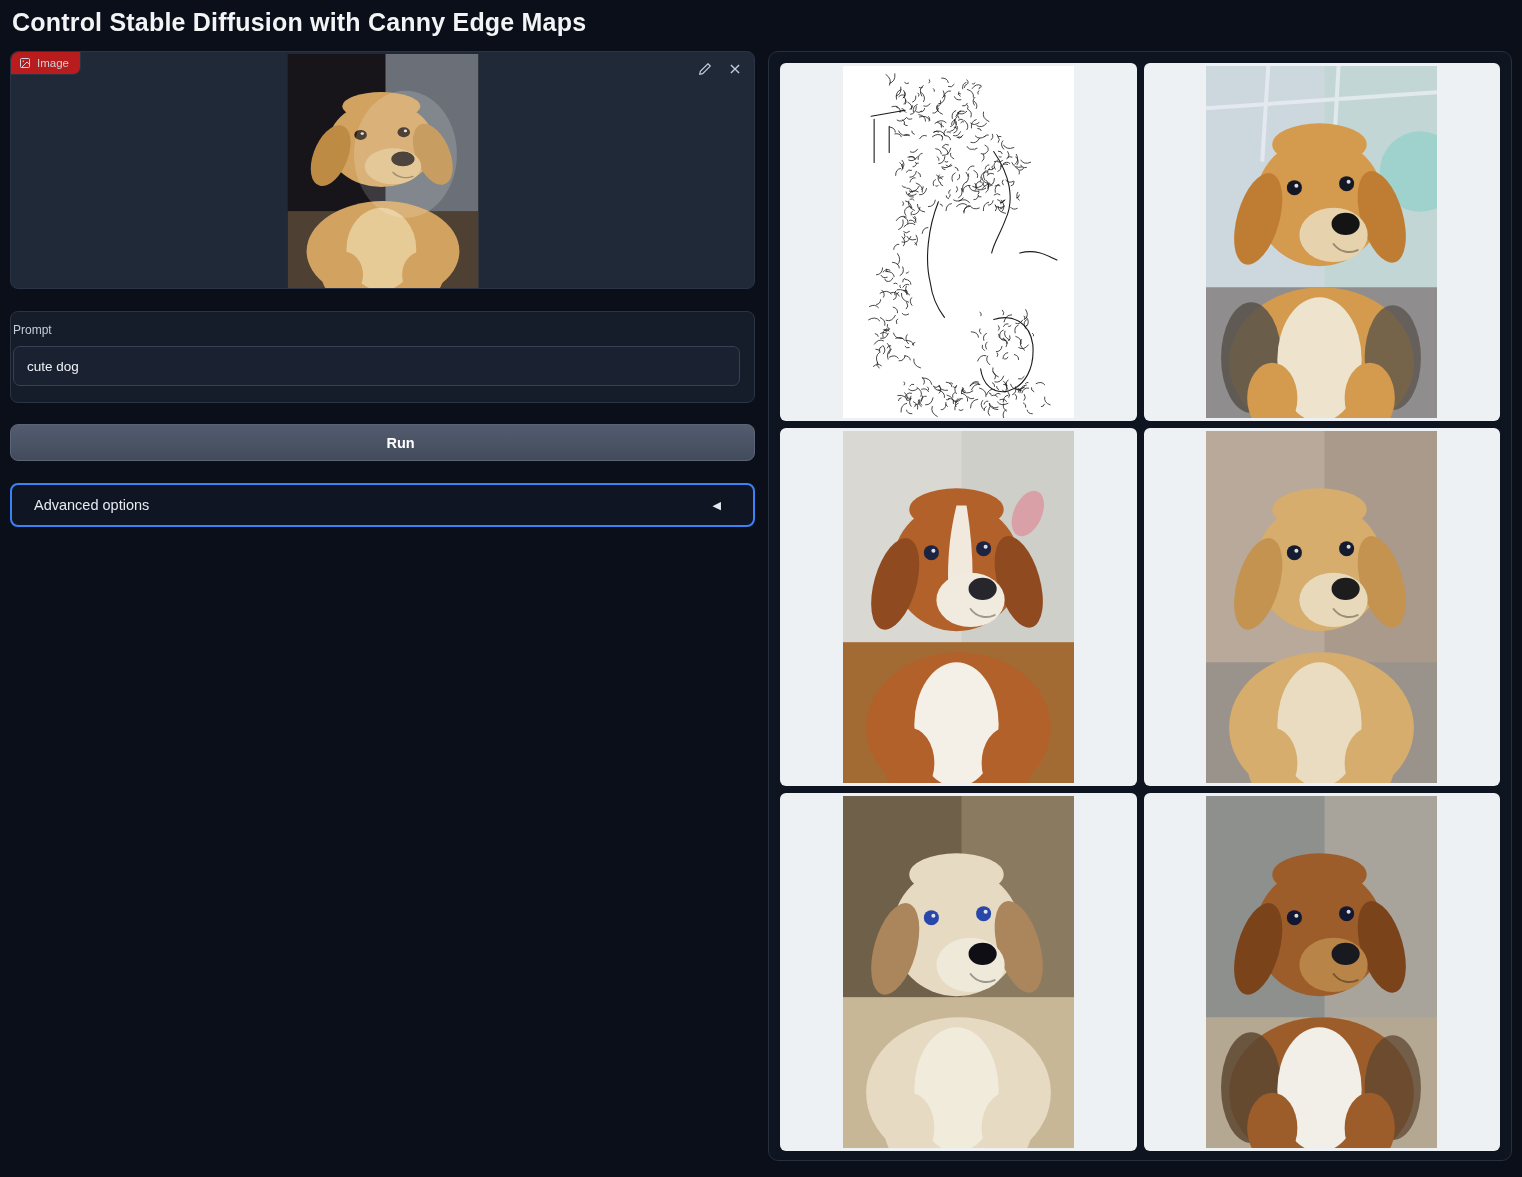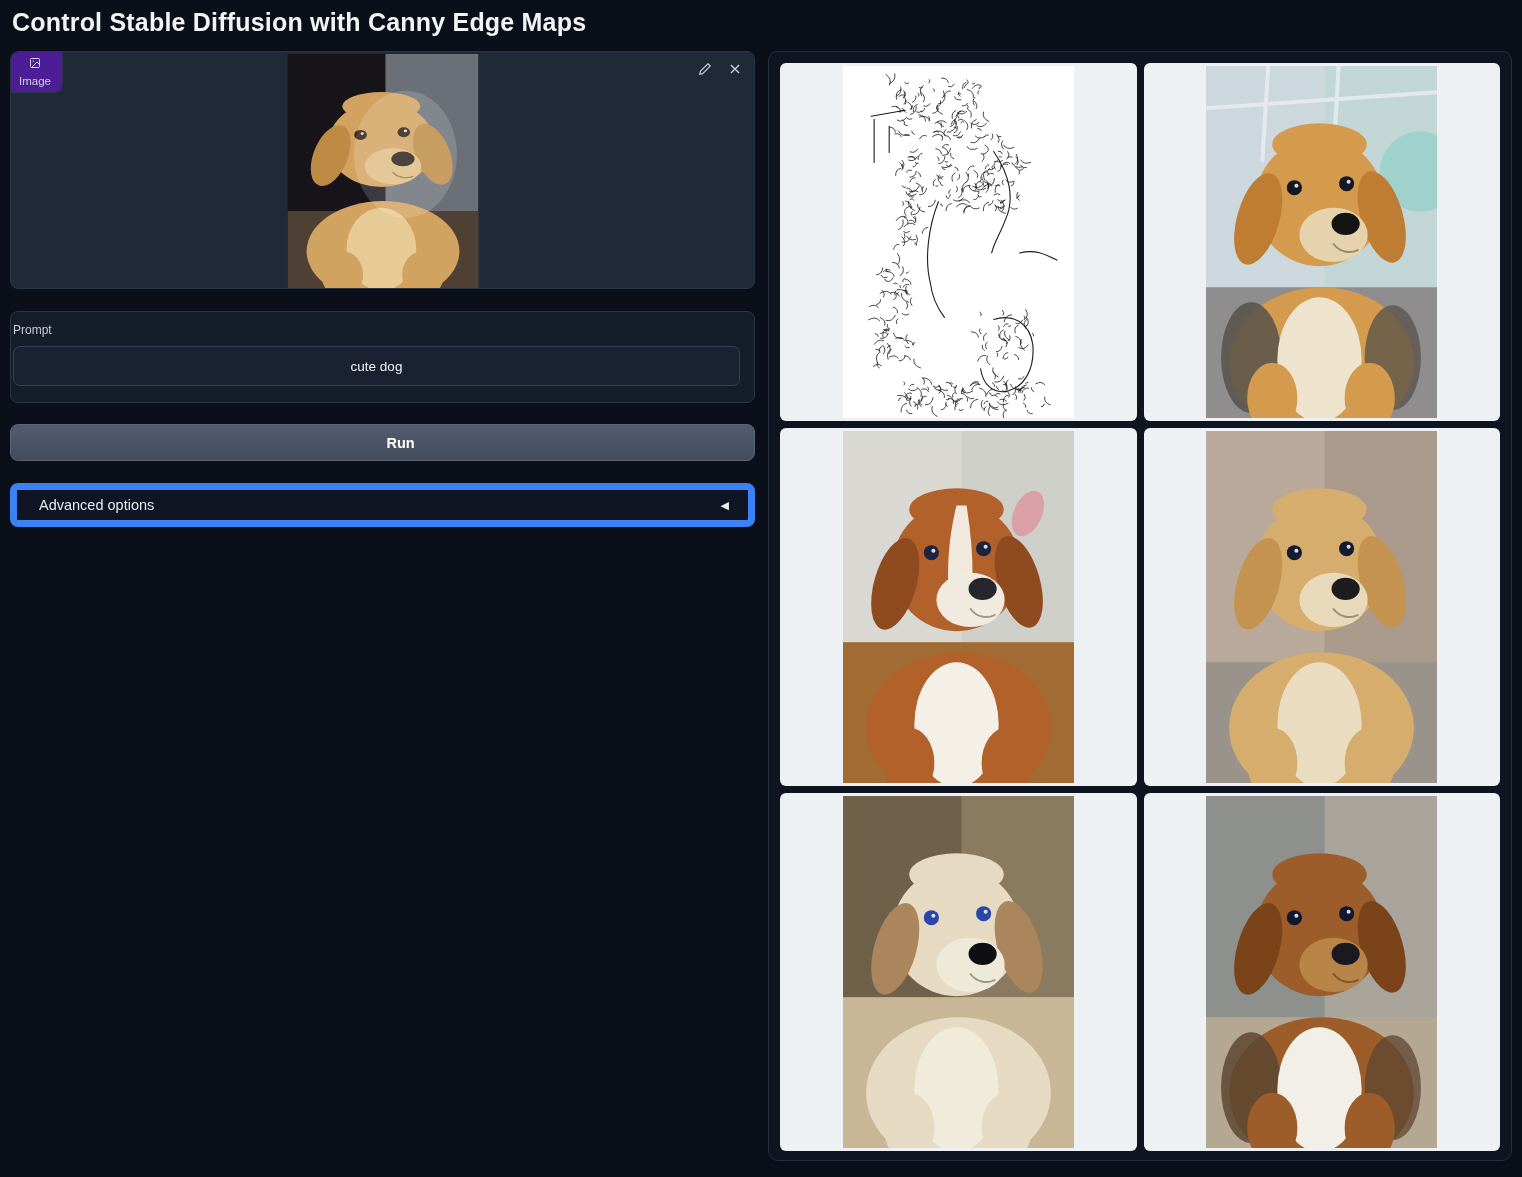--- a/index.html
+++ b/index.html
@@ -17,55 +17,55 @@
 
   
   .image-panel {
     position:relative; height:238px; background:#1f2937;
     border:1px solid #2b3445; border-radius:8px; overflow:hidden;
   }
   .image-tab {
     position:absolute; top:0; left:0; z-index:3;
     display:flex; align-items:center; gap:6px;
     padding:5px 11px 5px 8px;
-    background:#4c1d95; border:1px solid #2b3445; border-top:none; border-left:none;
+    background:#b91c1c; border:1px solid #2b3445; border-top:none; border-left:none;
     border-radius:8px 0 8px 0;
-    font-size:11.5px; color:#cdd3dc;flex-direction:column;
+    font-size:11.5px; color:#cdd3dc;
   }
   .image-tab svg { display:block; }
   .image-actions { position:absolute; top:8px; right:10px; z-index:3; display:flex; gap:12px; align-items:center; }
   .icon-btn { width:18px; height:18px; display:flex; align-items:center; justify-content:center;
     color:#c7ced8; cursor:pointer; background:none; border:none; font-size:14px; }
   .icon-btn svg { display:block; }
   .input-photo { position:absolute; left:50%; top:2px; transform:translateX(-50%); line-height:0; cursor:pointer; }
 
   
   .prompt-panel { margin-top:22px; background:#151c2a; border:1px solid #2b3445; border-radius:8px; padding:11px 14px 16px 2px; }
   .prompt-label { font-size:12px; color:#c6ccd5; margin-bottom:9px; display:block; }
   .prompt-input {
     width:100%; height:40px; background:#1a2231; border:1px solid #364154; border-radius:7px;
-    padding:0 13px; font-size:13.5px; color:#eef1f5; font-family:inherit; outline:none; display:block;text-align:center;
+    padding:0 13px; font-size:13.5px; color:#eef1f5; font-family:inherit; outline:none; display:block;
   }
 
   
   .run-button {
     margin-top:21px; height:37px; width:100%;
     background:linear-gradient(#525c6e,#434c5d);
     border:1px solid #5b6577; border-radius:8px;
     color:#ffffff; font-weight:700; font-size:14.5px; font-family:inherit;
     cursor:pointer;
     padding-left:36px;
   }
 
   
   .accordion {
     margin-top:22px; height:44px; background:#0f1522;
-    border:7px solid #3b82f6; border-radius:8px;
+    border:2px solid #3b82f6; border-radius:8px;
     display:flex; align-items:center; justify-content:space-between;
-    padding:0 19px 0 22px; cursor:pointer;
+    padding:0 32px 0 22px; cursor:pointer;
   }
   .accordion-label { font-size:14.5px; color:#e7eaef; }
   .accordion-arrow { font-size:11px; color:#e7eaef; line-height:1; }
 
   
   .gallery {
     flex:1; height:1110px;
     background:#0e1420; border:1px solid #27303f; border-radius:10px;
     padding:11px; display:grid; grid-template-columns:1fr 1fr;
     grid-auto-rows:358px; gap:7px;

